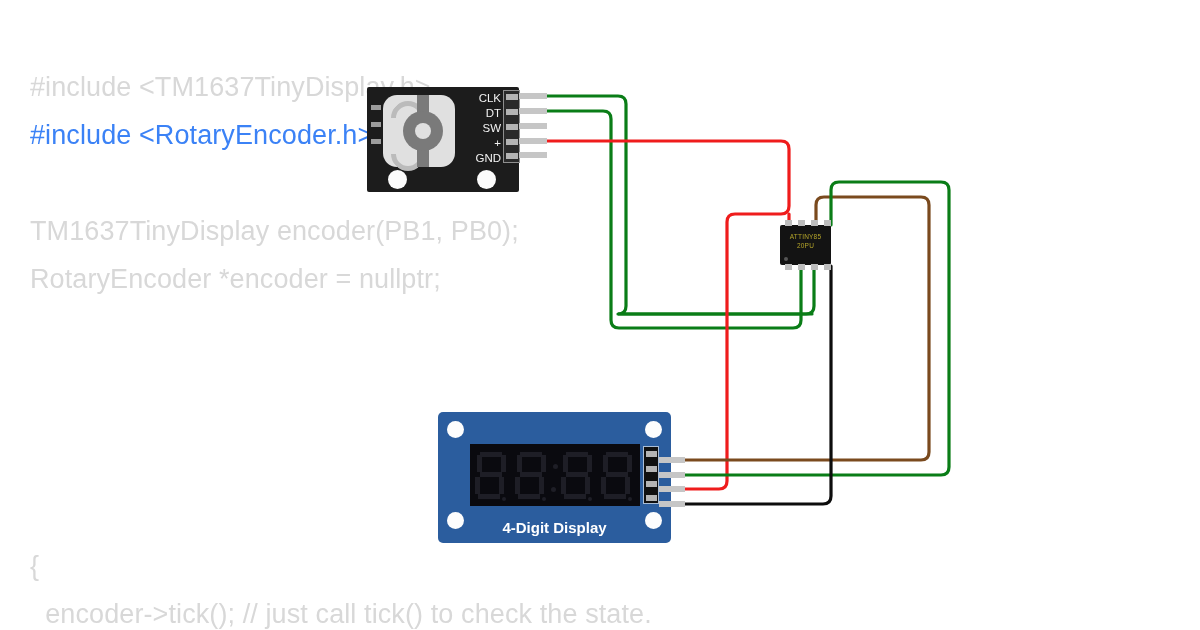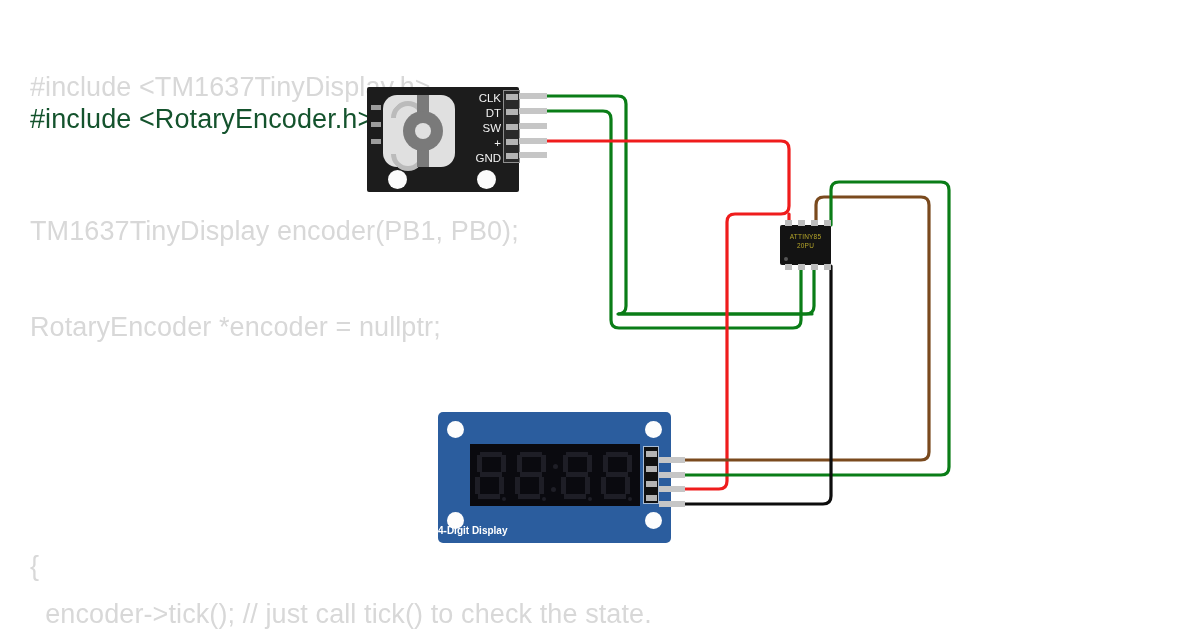--- a/index.html
+++ b/index.html
@@ -191,22 +191,23 @@
   #dd-screen {
     position: absolute;
     left: 32px; top: 32px;
     width: 170px; height: 62px;
     background: #0a0a0f;
   }
   #dd-label {
     position: absolute;
     left: 0; bottom: 7px;
     width: 233px;
+    text-align: center;
     color: #ffffff;
-    font-size: 10px;
+    font-size: 15px;
     font-weight: bold;
     font-family: "Liberation Sans", sans-serif;
   }
   .dd-screw {
     position: absolute;
     width: 17px; height: 17px;
     border-radius: 50%;
     background: #fdfdfd;
   }
   #dd-header {
@@ -235,23 +236,23 @@
     z-index: 4;
   }
   .seg { position: absolute; background: #1e1e26; }
   .dcol { position: absolute; background: #1e1e26; border-radius: 50%; }
 </style>
 </head>
 <body>
 
 <div id="code-layer">
     <div class="code-line" style="top: 72px; color: rgb(216, 216, 216);">#include &lt;TM1637TinyDisplay.h&gt;</div>
-    <div class="code-line" style="top: 104px; color: #14532d;">#include &lt;RotaryEncoder.h&gt;</div>
+    <div class="code-line" style="top: 120px; color: #3b82f6;">#include &lt;RotaryEncoder.h&gt;</div>
     <div class="code-line" style="top: 216px; color: rgb(216, 216, 216);">TM1637TinyDisplay encoder(PB1, PB0);</div>
-    <div class="code-line" style="top: 264px; color: rgb(216, 216, 216); margin-top: 48px;">RotaryEncoder *encoder = nullptr;</div>
+    <div class="code-line" style="top: 264px; color: rgb(216, 216, 216);">RotaryEncoder *encoder = nullptr;</div>
     <div class="code-line" style="top: 551px; color: rgb(216, 216, 216);">{</div>
     <div class="code-line" style="top: 599px; color: rgb(216, 216, 216);">  encoder-&gt;tick(); // just call tick() to check the state.</div>
   </div>
 
 <svg id="wire-layer" viewBox="0 0 1200 630" width="1200" height="630" xmlns="http://www.w3.org/2000/svg">
 
   <path d="M 540,96 L 618,96 Q 626,96 626,104 L 626,306 Q 626,314 618,314 L 812,314" fill="none" stroke="#0a7d17" stroke-width="3.2" stroke-linecap="round"></path>
   <path d="M 618,314 L 806,314 Q 814,314 814,306 L 814,266" fill="none" stroke="#0a7d17" stroke-width="3.2" stroke-linecap="round"></path>
 
   <path d="M 540,111 L 603,111 Q 611,111 611,119 L 611,320 Q 611,328 619,328 L 793,328 Q 801,328 801,320 L 801,266" fill="none" stroke="#0a7d17" stroke-width="3.2" stroke-linecap="round"></path>

